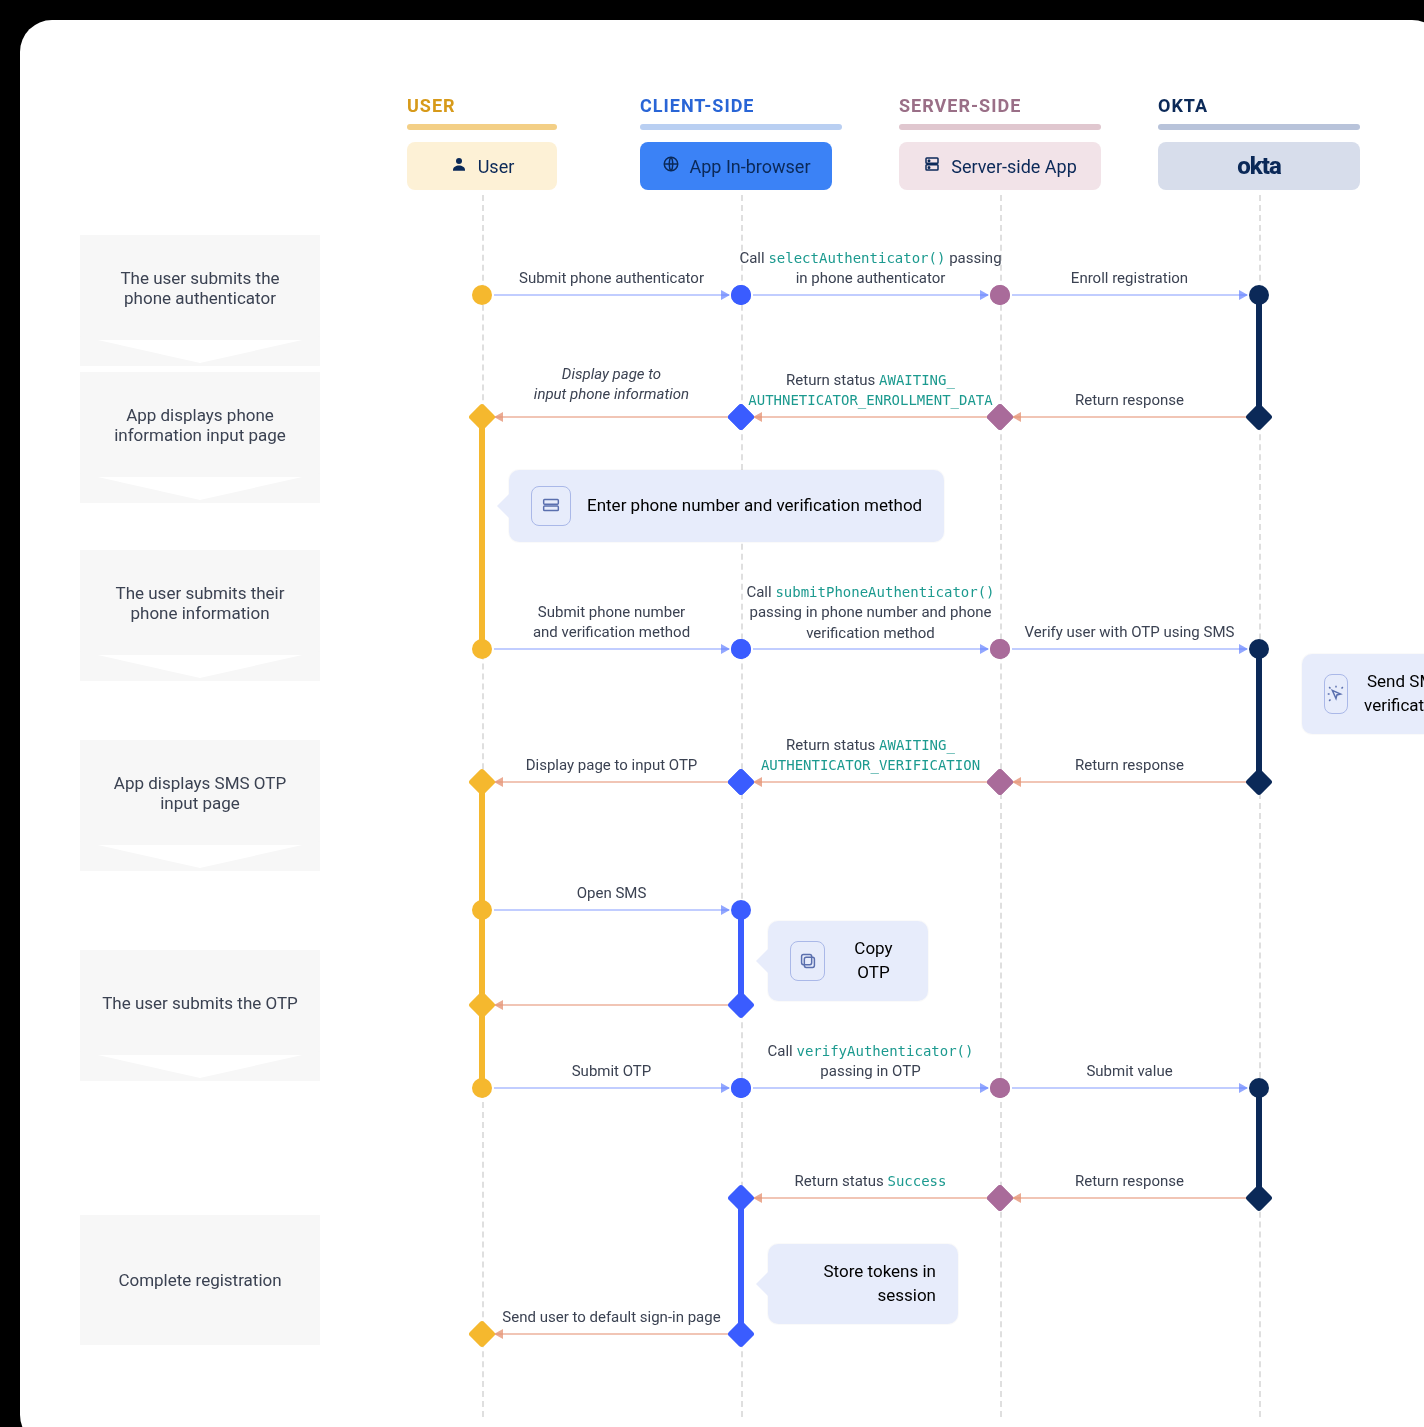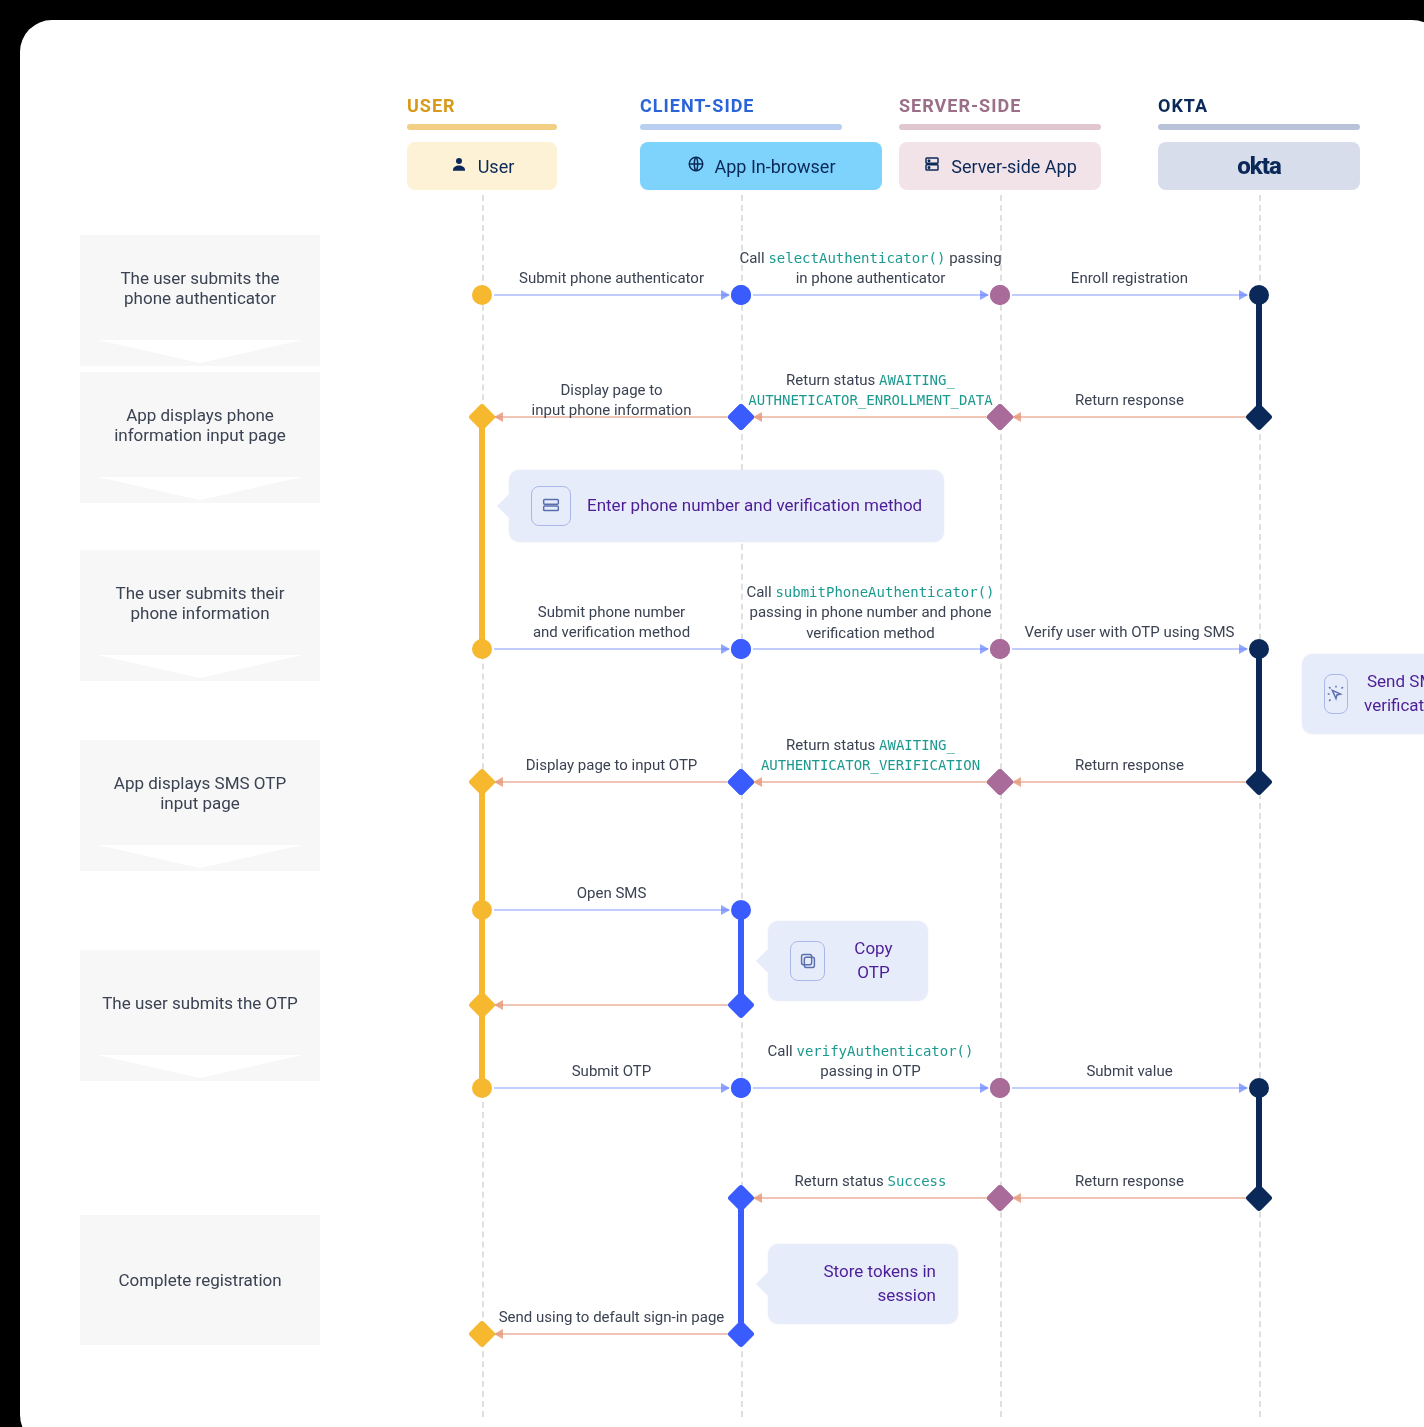--- a/index.html
+++ b/index.html
@@ -25,21 +25,21 @@
   .arrow-line { position:absolute; height:2px; }
   .arrow-fwd { background: rgba(100,130,255,0.4); }
   .arrow-back { background: rgba(230,150,120,0.55); }
   .arrow-head { position:absolute; width:0; height:0; border-top:5px solid transparent; border-bottom:5px solid transparent; transform:translateY(-50%); }
   .arrow-head.fwd { border-left:9px solid rgba(100,130,255,0.7); }
   .arrow-head.back { border-right:9px solid rgba(230,150,120,0.8); }
   
   .lbl { position:absolute; font-size:15px; color:#3b4252; text-align:center; transform:translateX(-50%); line-height:1.35; white-space:nowrap; }
   .code { font-family: ui-monospace, Menlo, Consolas, monospace; color:#1c9a8f; font-size:14px; }
   
-  .callout { position:absolute; background:#e7ecfb; border-radius:10px; display:flex; align-items:center; gap:16px; padding:16px 22px; color:#4c1d95; font-size:17px; box-shadow:0 0 0 1px rgba(0,0,0,0.02); }
+  .callout { position:absolute; background:#e7ecfb; border-radius:10px; display:flex; align-items:center; gap:16px; padding:16px 22px; color:#000000; font-size:17px; box-shadow:0 0 0 1px rgba(0,0,0,0.02); }
   .callout .cicon { width:40px; height:40px; border:1.5px solid #aab8e8; border-radius:8px; display:flex; align-items:center; justify-content:center; color:#5a6fae; }
   .callout .tail { position:absolute; width:0; height:0; }
   .callout .tail-l { left:-12px; top:50%; transform:translateY(-50%); border-top:12px solid transparent; border-bottom:12px solid transparent; border-right:12px solid #e7ecfb; }
 
   .icon-sm svg { width:18px; height:18px; }
 </style>
 </head>
 <body>
 
 <div class="canvas" id="canvas">
@@ -48,21 +48,21 @@
     <div class="col-label" style="left: 387px; width: 150px; background: rgb(253, 241, 214);">
       <span class="icon-sm"><svg viewBox="0 0 24 24" fill="#0b2958">
           <circle cx="12" cy="8" r="4"></circle>
           <path d="M4 20c0-4 4-6 8-6s8 2 8 6v1H4z"></path>
         </svg></span>
       <span>User</span>
     </div>
     <div class="lifeline" style="left: 462px;"></div>
     <div class="col-header" style="left: 620px; color: rgb(41, 101, 214);">CLIENT-SIDE</div>
     <div class="col-bar" style="left: 620px; width: 202px; background: rgb(185, 207, 242);"></div>
-    <div class="col-label" style="left: 620px; width: 242px; background: #7dd3fc;">
+    <div class="col-label" style="left: 620px; width: 192px; background: #3b82f6;">
       <span class="icon-sm"><svg viewBox="0 0 24 24" fill="none" stroke="#0b2958" stroke-width="2">
           <circle cx="12" cy="12" r="9"></circle>
           <path d="M3 12h18M12 3c3 3 3 15 0 18M12 3c-3 3-3 15 0 18"></path>
         </svg></span>
       <span>App In-browser</span>
     </div>
     <div class="lifeline" style="left: 721px;"></div>
     <div class="col-header" style="left: 879px; color: rgb(154, 111, 135);">SERVER-SIDE</div>
     <div class="col-bar" style="left: 879px; width: 202px; background: rgb(224, 199, 207);"></div>
     <div class="col-label" style="left: 879px; width: 202px; background: rgb(242, 227, 232);">
@@ -106,21 +106,21 @@
     <div class="lbl" style="left: 850.5px; top: 228px;">Call <span class="code">selectAuthenticator()</span> passing<br>in phone authenticator</div>
     <div class="arrow-line arrow-fwd" style="left: 992px; top: 274px; width: 235px;"></div>
     <div class="arrow-head fwd" style="left: 1219px; top: 275px;"></div>
     <div class="dot c-server" style="left: 980px; top: 275px;"></div>
     <div class="dot c-okta" style="left: 1239px; top: 275px;"></div>
     <div class="lbl" style="left: 1109.5px; top: 248px;">Enroll registration</div>
     <div class="arrow-line arrow-back" style="left: 474px; top: 396px; width: 235px;"></div>
     <div class="arrow-head back" style="left: 474px; top: 397px;"></div>
     <div class="diamond c-client" style="left: 721px; top: 397px;"></div>
     <div class="diamond c-user" style="left: 462px; top: 397px;"></div>
-    <div class="lbl" style="left: 591.5px; top: 360px;">Display page to<br>input phone information</div>
+    <div class="lbl" style="left: 591.5px; top: 344px; font-style: italic;">Display page to<br>input phone information</div>
     <div class="arrow-line arrow-back" style="left: 733px; top: 396px; width: 235px;"></div>
     <div class="arrow-head back" style="left: 733px; top: 397px;"></div>
     <div class="diamond c-server" style="left: 980px; top: 397px;"></div>
     <div class="diamond c-client" style="left: 721px; top: 397px;"></div>
     <div class="lbl" style="left: 850.5px; top: 350px;">Return status <span class="code">AWAITING_<br>AUTHNETICATOR_ENROLLMENT_DATA</span></div>
     <div class="arrow-line arrow-back" style="left: 992px; top: 396px; width: 235px;"></div>
     <div class="arrow-head back" style="left: 992px; top: 397px;"></div>
     <div class="diamond c-okta" style="left: 1239px; top: 397px;"></div>
     <div class="diamond c-server" style="left: 980px; top: 397px;"></div>
     <div class="lbl" style="left: 1109.5px; top: 370px;">Return response</div>
@@ -185,21 +185,21 @@
     <div class="lbl" style="left: 850.5px; top: 1151px;">Return status <span class="code">Success</span></div>
     <div class="arrow-line arrow-back" style="left: 992px; top: 1177px; width: 235px;"></div>
     <div class="arrow-head back" style="left: 992px; top: 1178px;"></div>
     <div class="diamond c-okta" style="left: 1239px; top: 1178px;"></div>
     <div class="diamond c-server" style="left: 980px; top: 1178px;"></div>
     <div class="lbl" style="left: 1109.5px; top: 1151px;">Return response</div>
     <div class="arrow-line arrow-back" style="left: 474px; top: 1313px; width: 235px;"></div>
     <div class="arrow-head back" style="left: 474px; top: 1314px;"></div>
     <div class="diamond c-client" style="left: 721px; top: 1314px;"></div>
     <div class="diamond c-user" style="left: 462px; top: 1314px;"></div>
-    <div class="lbl" style="left: 591.5px; top: 1287px;">Send using to default sign-in page</div>
+    <div class="lbl" style="left: 591.5px; top: 1287px;">Send user to default sign-in page</div>
     <div class="callout" style="top: 450px; left: 489px;">
       <div class="cicon">
         <svg viewBox="0 0 24 24" width="22" height="22" fill="none" stroke="#5a6fae" stroke-width="1.6">
           <rect x="4" y="5" width="16" height="5" rx="1"></rect>
           <rect x="4" y="12" width="16" height="5" rx="1"></rect>
         </svg>
       </div>
       <div style="text-align:center;line-height:1.4">Enter phone number and verification method</div>
       <div class="tail tail-l"></div>
     </div>

